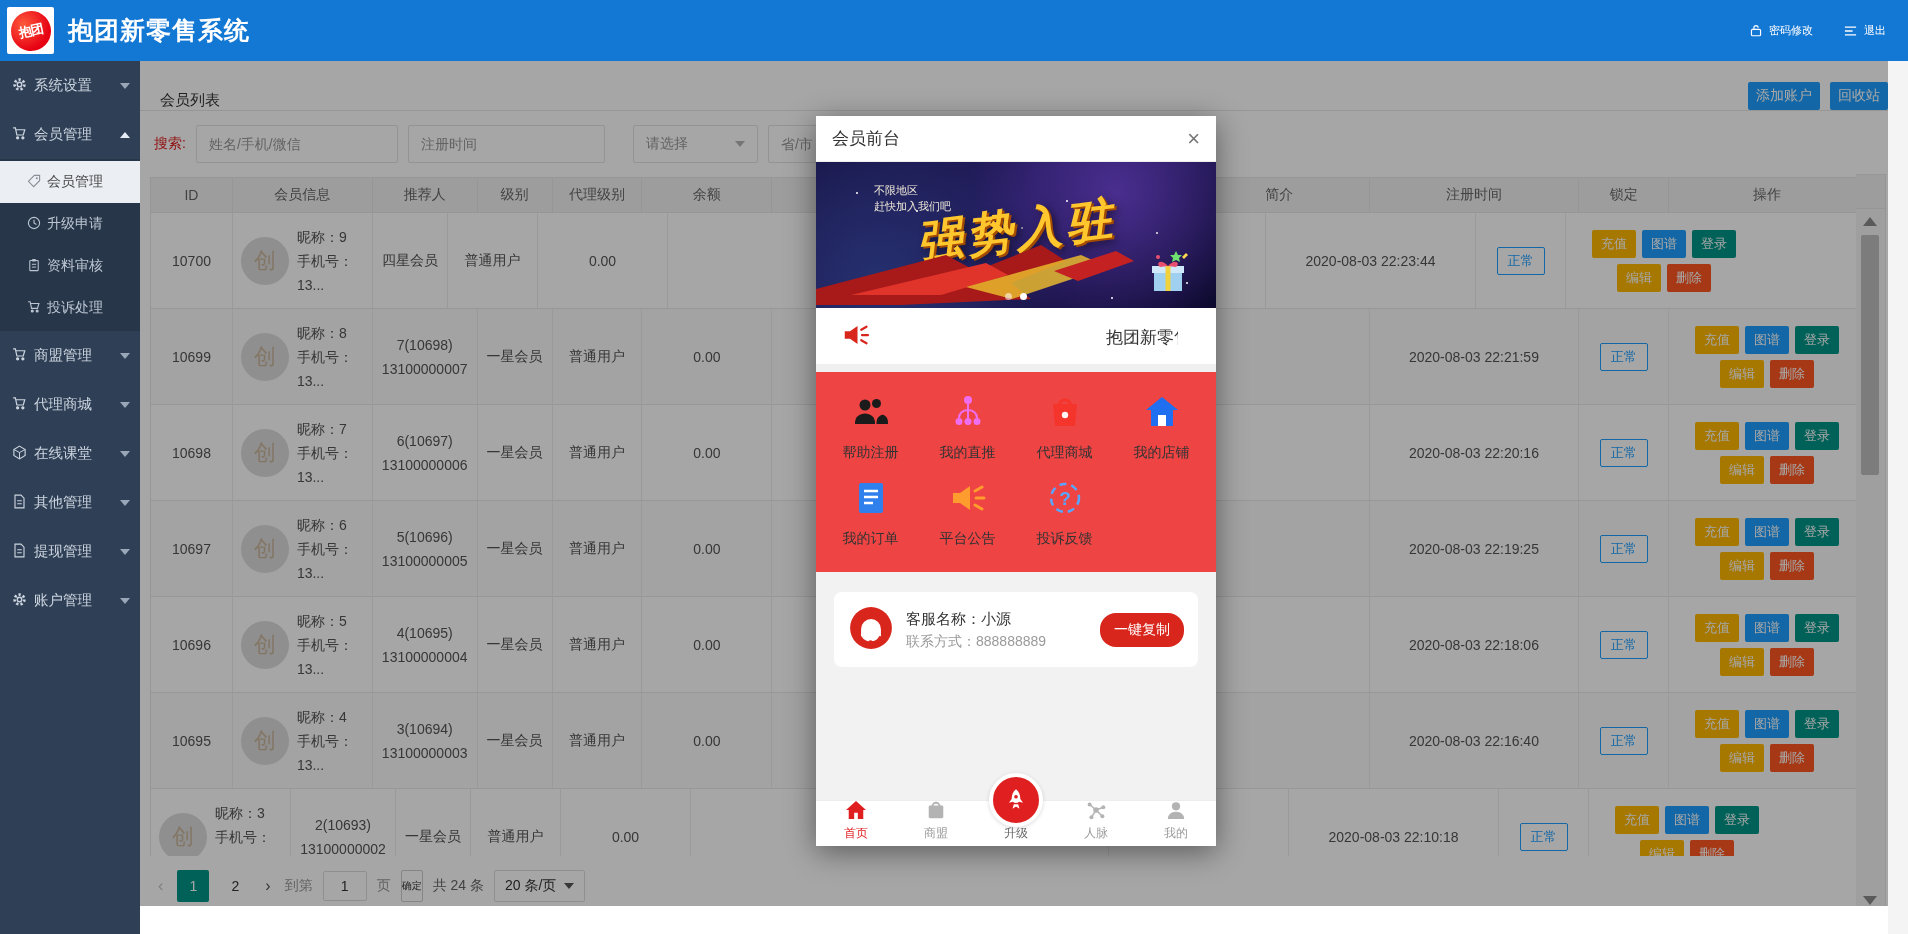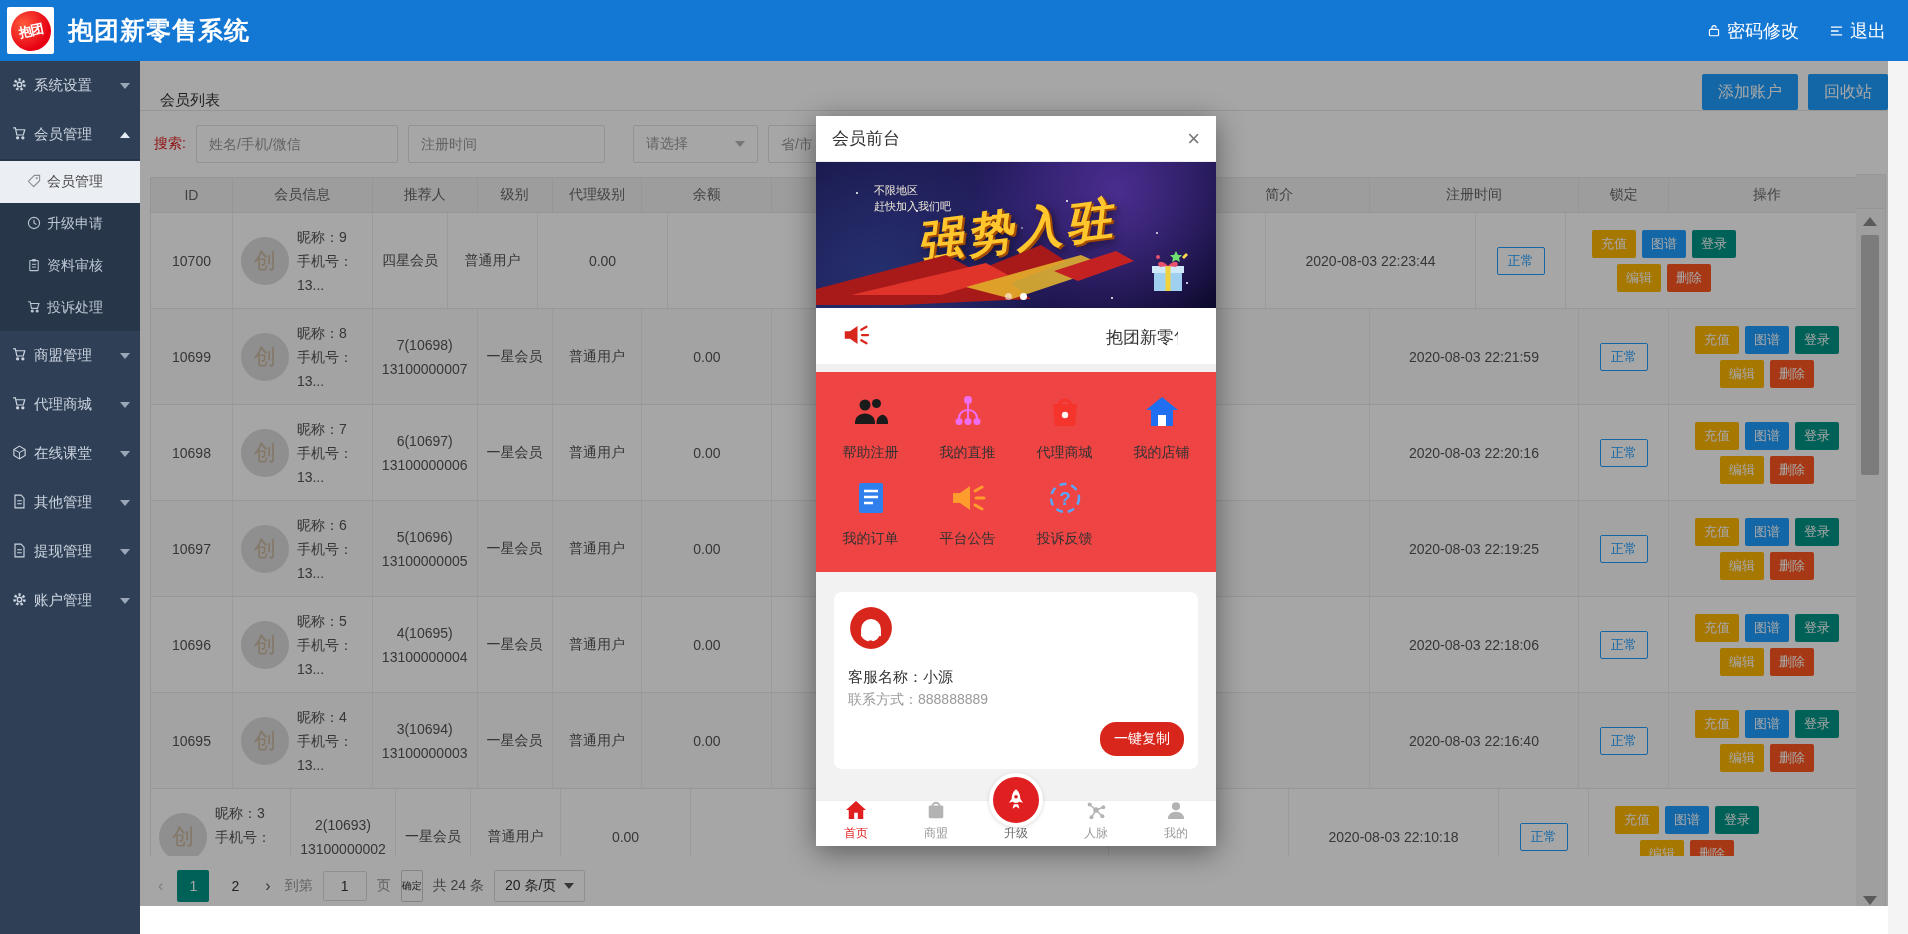--- a/index.html
+++ b/index.html
@@ -4,41 +4,41 @@
 <style>
   * { margin:0; padding:0; box-sizing:border-box; }
   html,body { width:1908px; height:934px; overflow:hidden; }
   body { font-family:"Liberation Sans","DejaVu Sans",sans-serif; font-size:14px; background:#fff; position:relative; color:#333; }
 
   
   .header { position:absolute; left:0; top:0; width:1908px; height:61px; background:#1377d4; display:flex; align-items:center; z-index:60; }
   .logo-box { width:47px; height:47px; background:#fff; border-radius:2px; margin-left:7px; display:flex; align-items:center; justify-content:center; }
   .logo-circle { width:40px; height:40px; border-radius:50%; background:radial-gradient(circle at 35% 30%, #ff5a3c, #e60012 70%); color:#fff; font-size:13px; font-weight:bold; display:flex; align-items:center; justify-content:center; transform:rotate(-12deg); letter-spacing:-1px; }
   .header-title { color:#fff; font-size:25px; font-weight:bold; margin-left:14px; letter-spacing:1px; }
-  .header-right { margin-left:auto; margin-right:22px; display:flex; gap:30px; color:#fff; font-size:18px; }
+  .header-right { margin-left:auto; margin-right:22px; display:flex; gap:30px; color:#fff; font-size:11px; }
   .header-action { display:flex; align-items:center; gap:6px; cursor:pointer; }
   .header-action svg { display:block; }
 
   
   .sidebar { position:absolute; left:0; top:61px; width:140px; height:873px; background:#2F4056; z-index:60; color:#cdd5e0; font-size:14.5px; }
   .side-group { display:flex; align-items:center; gap:7px; padding:15px 10px 15px 12px; cursor:pointer; }
   .side-group svg { flex:0 0 auto; }
   .caret { margin-left:auto; width:0; height:0; border-left:5px solid transparent; border-right:5px solid transparent; }
   .caret.down { border-top:6px solid #9aa7b8; }
   .caret.up { border-bottom:6px solid #e6ecf4; }
   .submenu { background:#273649; padding:2px 0; }
   .side-sub { display:flex; align-items:center; gap:6px; padding:12px 6px 12px 27px; font-size:14px; color:#bcc6d3; cursor:pointer; }
   .side-sub.active { background:#ebeef3; color:#4a4a4a; }
 
   
   .content { position:absolute; left:140px; top:61px; width:1768px; height:873px; background:#fff; z-index:1; }
   .titlebar { height:50px; border-bottom:1px solid #e6e6e6; display:flex; align-items:flex-end; padding:0 20px; }
   .page-title { font-size:15px; color:#333; }
   .titlebar-actions { margin-left:auto; display:flex; gap:10px; }
-  .btn-blue { background:#1E9FFF; color:#fff; border:none; font-size:16px; padding:0 16px; height:36px; border-radius:2px; cursor:pointer; }
+  .btn-blue { background:#1E9FFF; color:#fff; border:none; font-size:14px; padding:0 8px; height:28px; border-radius:2px; cursor:pointer; }
 
   .search-row { display:flex; align-items:center; gap:10px; padding:14px 0 14px 14px; }
   .search-label { color:#e02222; font-size:14px; }
   .inp { height:38px; border:1px solid #e2e2e2; border-radius:2px; padding:0 12px; font-size:14px; color:#333; background:#fff; outline:none; font-family:inherit; }
   .inp::placeholder { color:#999; }
   .inp.name { width:202px; }
   .inp.time { width:197px; }
   .inp.region { width:190px; }
   .fake-select { width:125px; height:38px; border:1px solid #e2e2e2; border-radius:2px; display:flex; align-items:center; padding:0 12px; color:#999; cursor:pointer; }
   .fake-select .sel-caret { margin-left:auto; width:0; height:0; border-left:5px solid transparent; border-right:5px solid transparent; border-top:6px solid #b5b5b5; }
@@ -109,21 +109,21 @@
   .dot { width:7px; height:7px; border-radius:50%; background:#fff; }
   .dot.dim { opacity:.55; }
   .m-notice { height:56px; display:flex; align-items:center; padding:0 0 0 24px; flex:0 0 auto; }
   .marquee { position:relative; overflow:hidden; height:24px; width:290px; margin-left:16px; }
   .marquee span { position:absolute; left:218px; top:2px; white-space:nowrap; font-size:17px; color:#333; }
   .m-divider { height:8px; background:#f0f0f0; flex:0 0 auto; }
   .m-menu { padding:20px 6px 24px; display:grid; grid-template-columns:repeat(4,1fr); row-gap:16px; flex:0 0 auto; background:#ef4444; }
   .menu-item { display:flex; flex-direction:column; align-items:center; gap:9px; cursor:pointer; }
   .menu-item .lbl { font-size:14px; color:#333; }
   .m-body { flex:1; background:#f2f2f2; }
-  .service-card { margin:20px 18px; background:#fff; border-radius:8px; padding:13px 14px; display:flex; align-items:flex-start; gap:12px;flex-direction:column; }
+  .service-card { margin:20px 18px; background:#fff; border-radius:8px; padding:13px 14px; display:flex; align-items:center; gap:12px; }
   .svc-lines { line-height:22px; }
   .svc-name { font-size:15px; color:#333; }
   .svc-contact { font-size:14px; color:#9a9a9a; }
   .copy-btn { margin-left:auto; background:#d9261c; color:#fff; border:none; border-radius:16px; padding:8px 14px; font-size:14px; cursor:pointer; }
   .m-nav { height:46px; background:#fff; border-top:1px solid #ededed; display:flex; position:relative; flex:0 0 auto; }
   .nav-item { flex:1; display:flex; flex-direction:column; align-items:center; justify-content:flex-end; padding-bottom:4px; gap:2px; cursor:pointer; }
   .nav-item .nlbl { font-size:12px; color:#9a9a9a; }
   .nav-item.active .nlbl { color:#e02020; }
   .nav-upgrade-circle { position:absolute; left:50%; transform:translateX(-50%); top:-28px; width:54px; height:54px; border-radius:50%;
     background:#e02020; border:4px solid #fff; display:flex; align-items:center; justify-content:center; box-shadow:0 1px 4px rgba(0,0,0,.15); }

